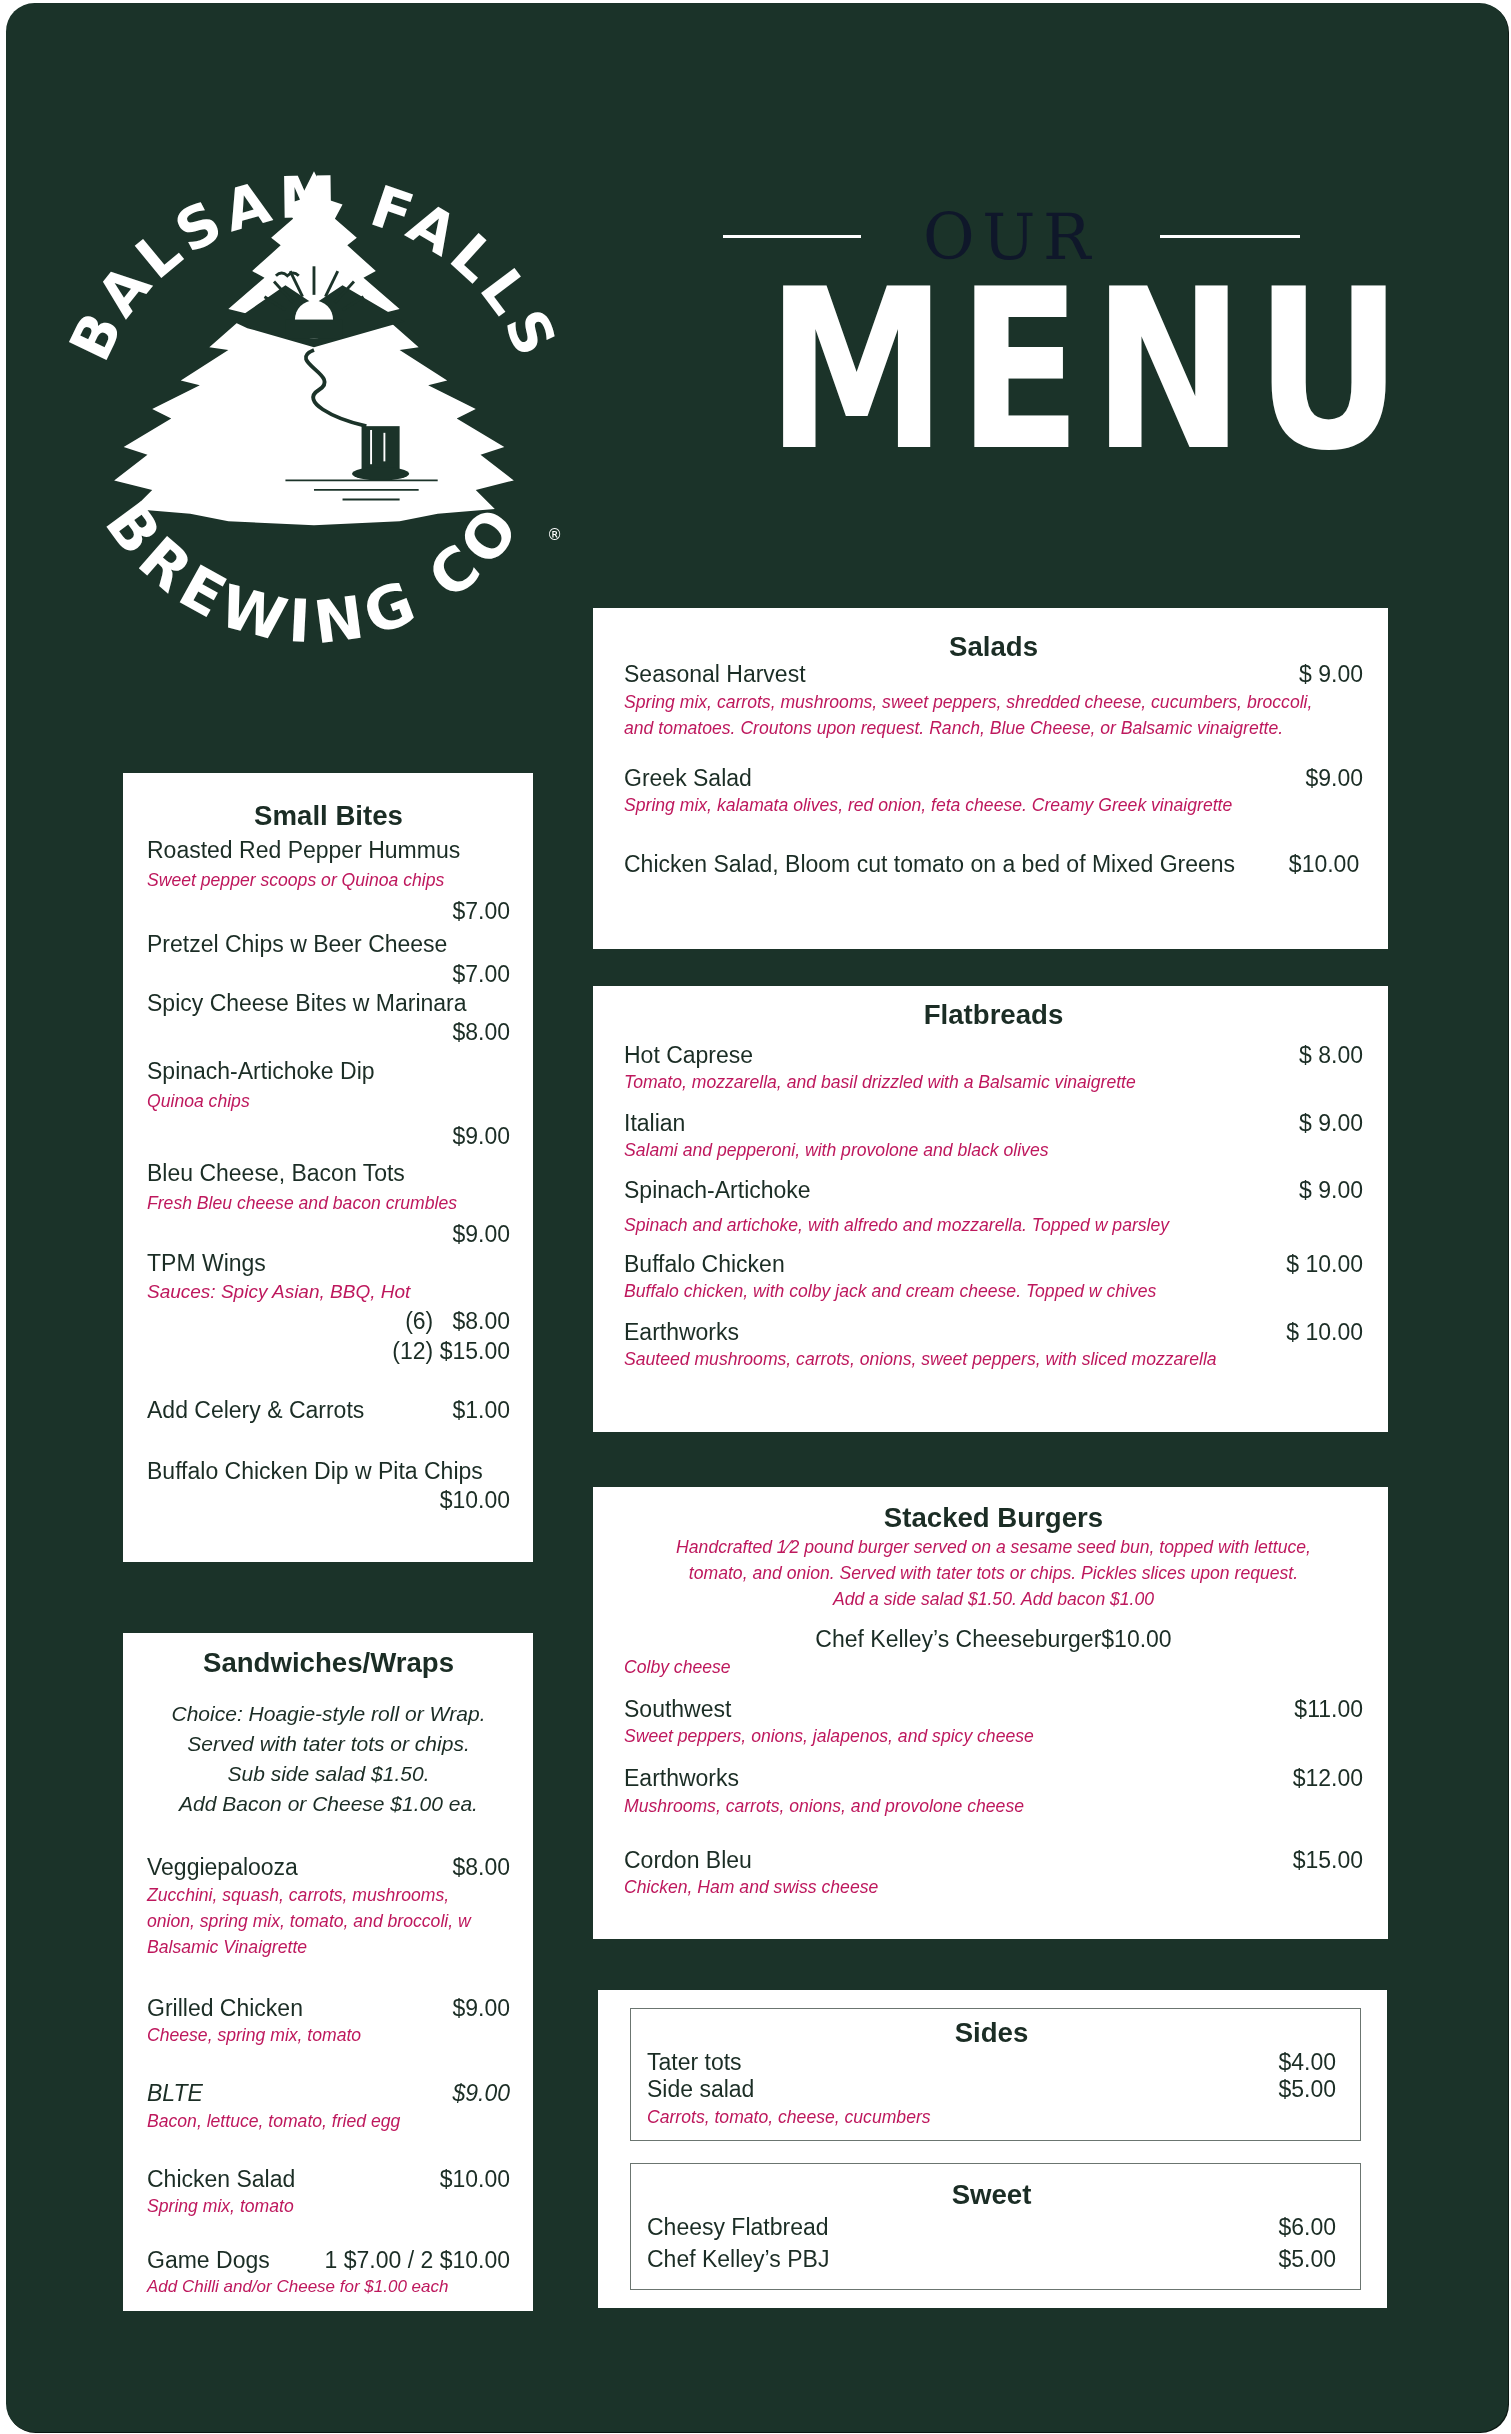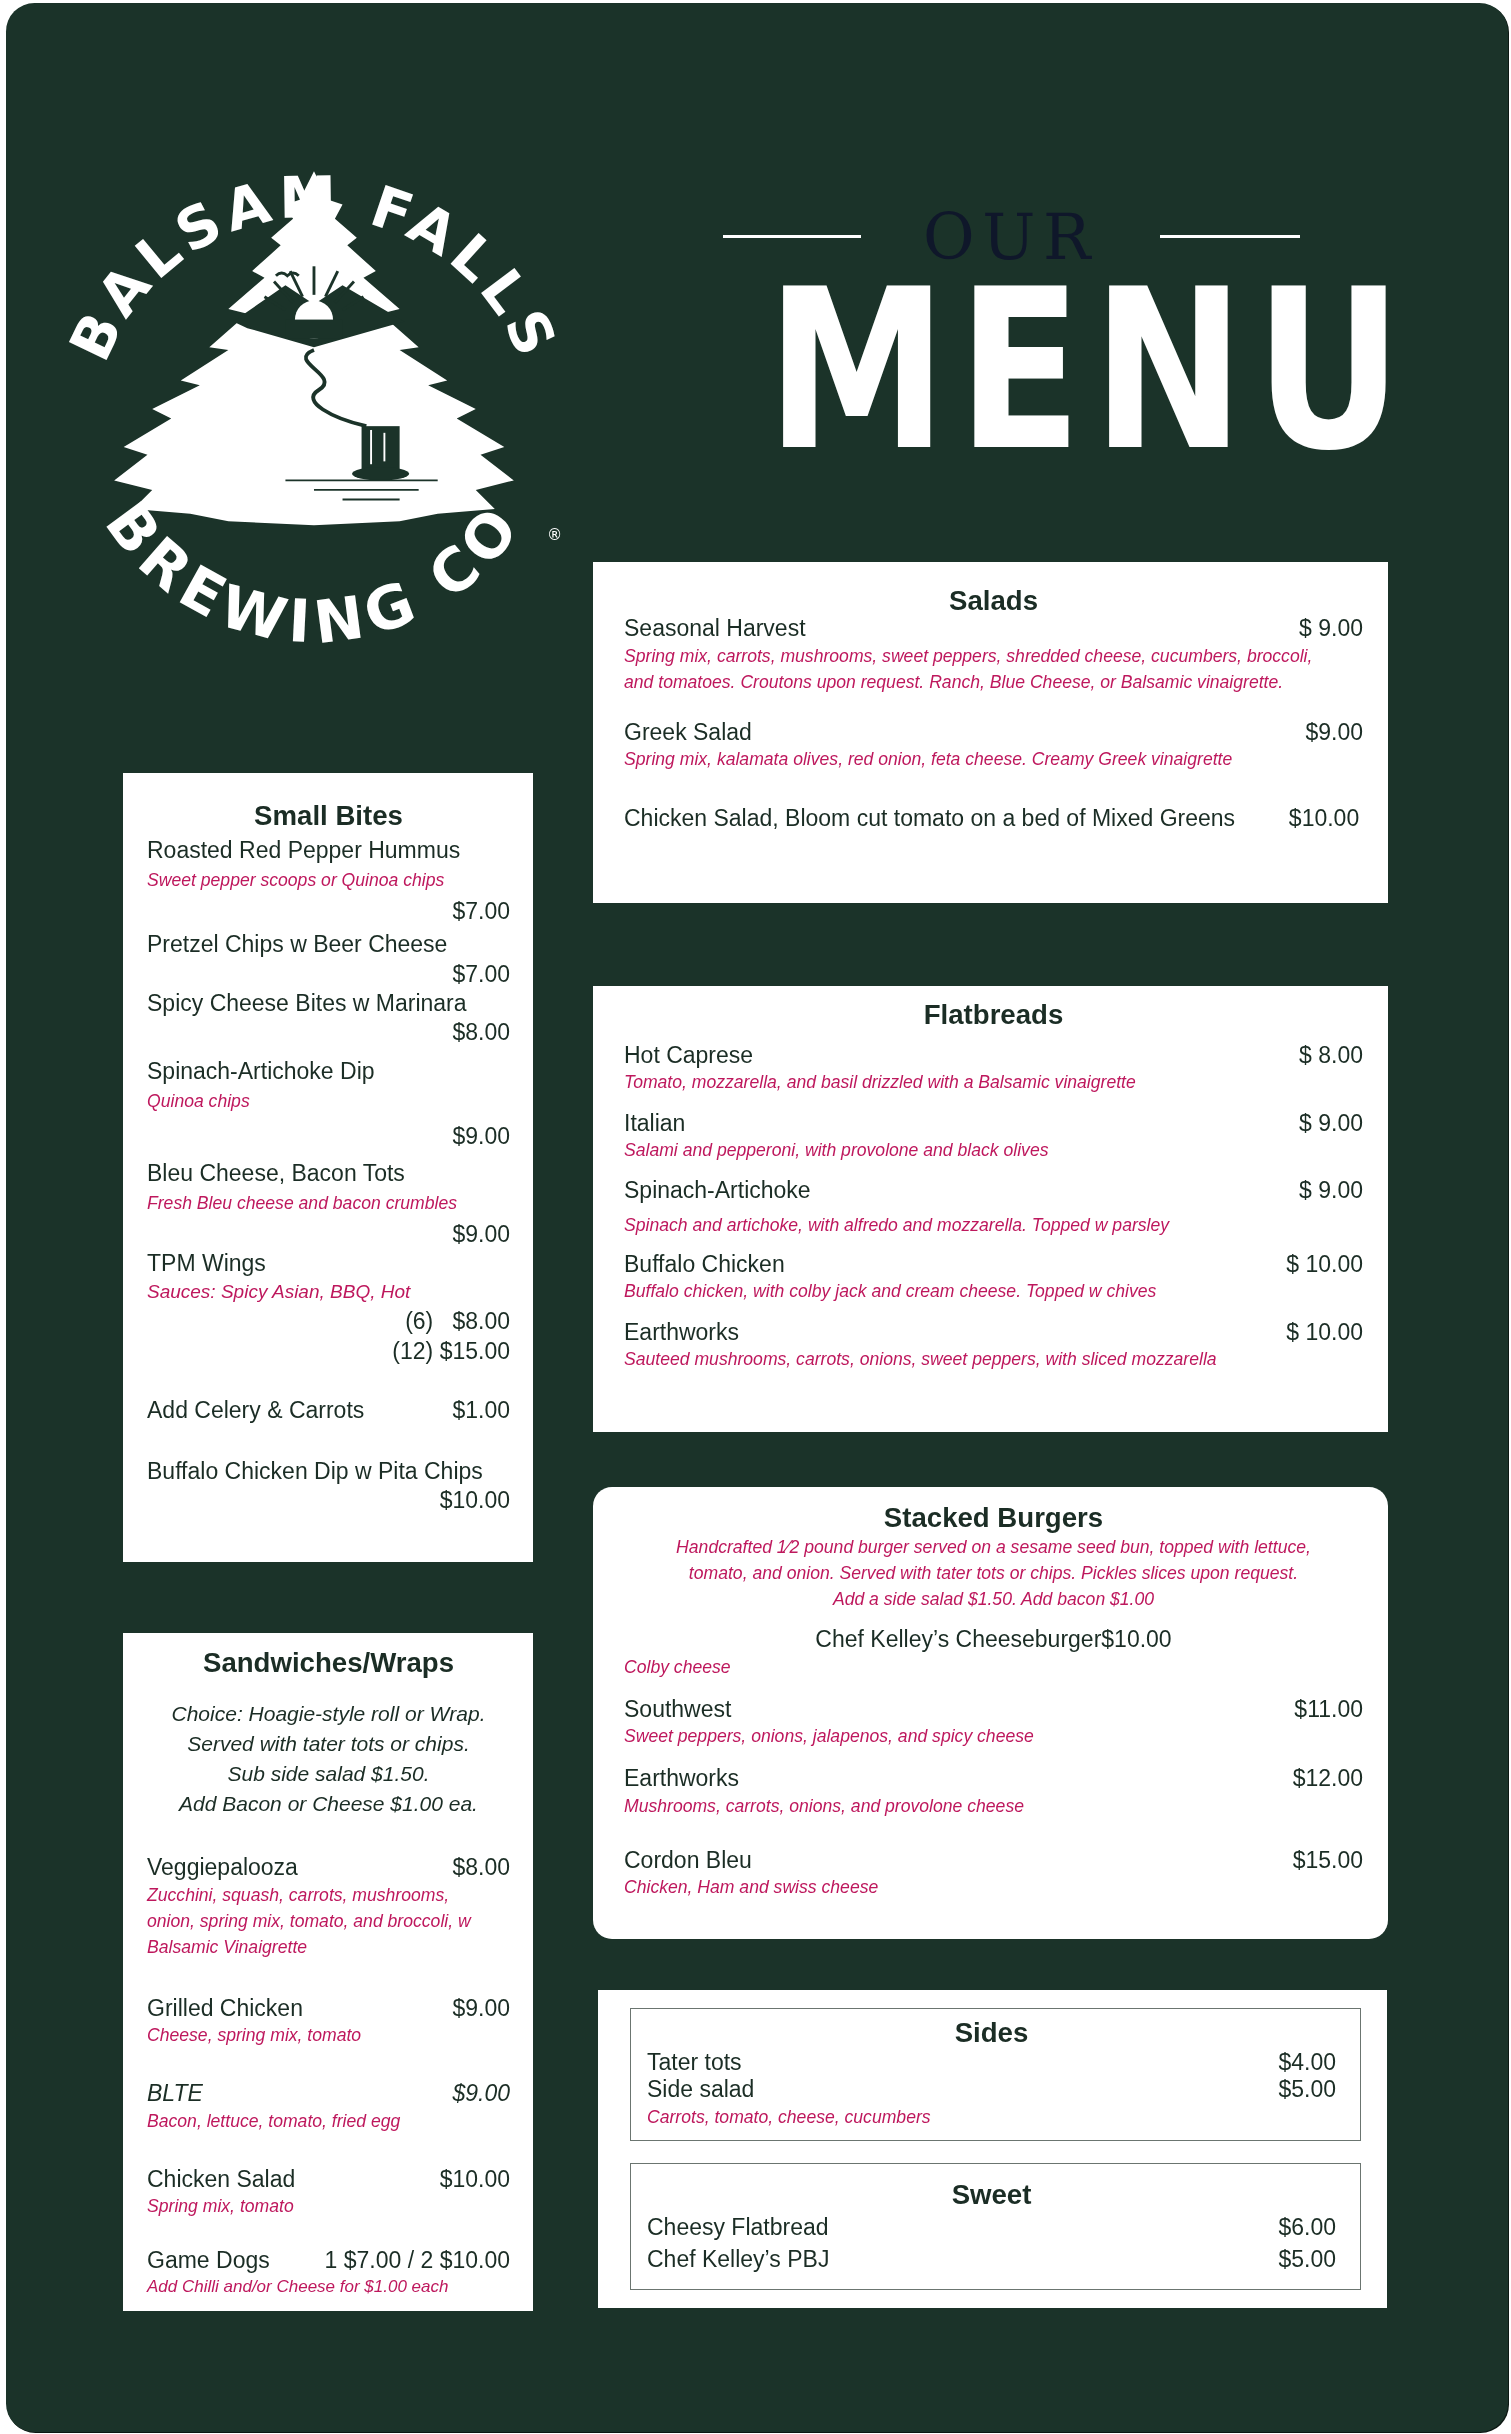--- a/index.html
+++ b/index.html
@@ -30,23 +30,23 @@
               font-size: 23px; line-height: 28.5px; }
   .item-name { white-space: nowrap; }
   .item-price { white-space: nowrap; }
   .item-desc { font-style: italic; font-size: 17.6px; line-height: 26px; color: #be185d; }
   .price-right { text-align: right; font-size: 23px; line-height: 30px; }
 
   
   .rpanel { left: 593px; width: 795px; padding: 0 25px 0 31px; }
   .lpanel { left: 123px; width: 410px; padding: 0 23px 0 24px; }
 
-  .salads { top: 562px; height: 341px; }
+  .salads { top: 608px; height: 341px; }
   .flatbreads { top: 986px; height: 446px; }
-  .burgers { top: 1487px; height: 452px; border-radius: 19px; }
+  .burgers { top: 1487px; height: 452px; }
   .sides-kids { left: 598px; top: 1990px; width: 789px; height: 318px; }
   .smallbites { top: 773px; height: 789px; }
   .sandwiches { top: 1633px; height: 678px; }
 
   .inner-box { position: absolute; border: 1.4px solid #6b7570; box-sizing: border-box;
                padding: 0 24px 0 16px; background: #fff; }
   .intro { font-style: italic; text-align: center; }
 </style>
 </head>
 <body>

